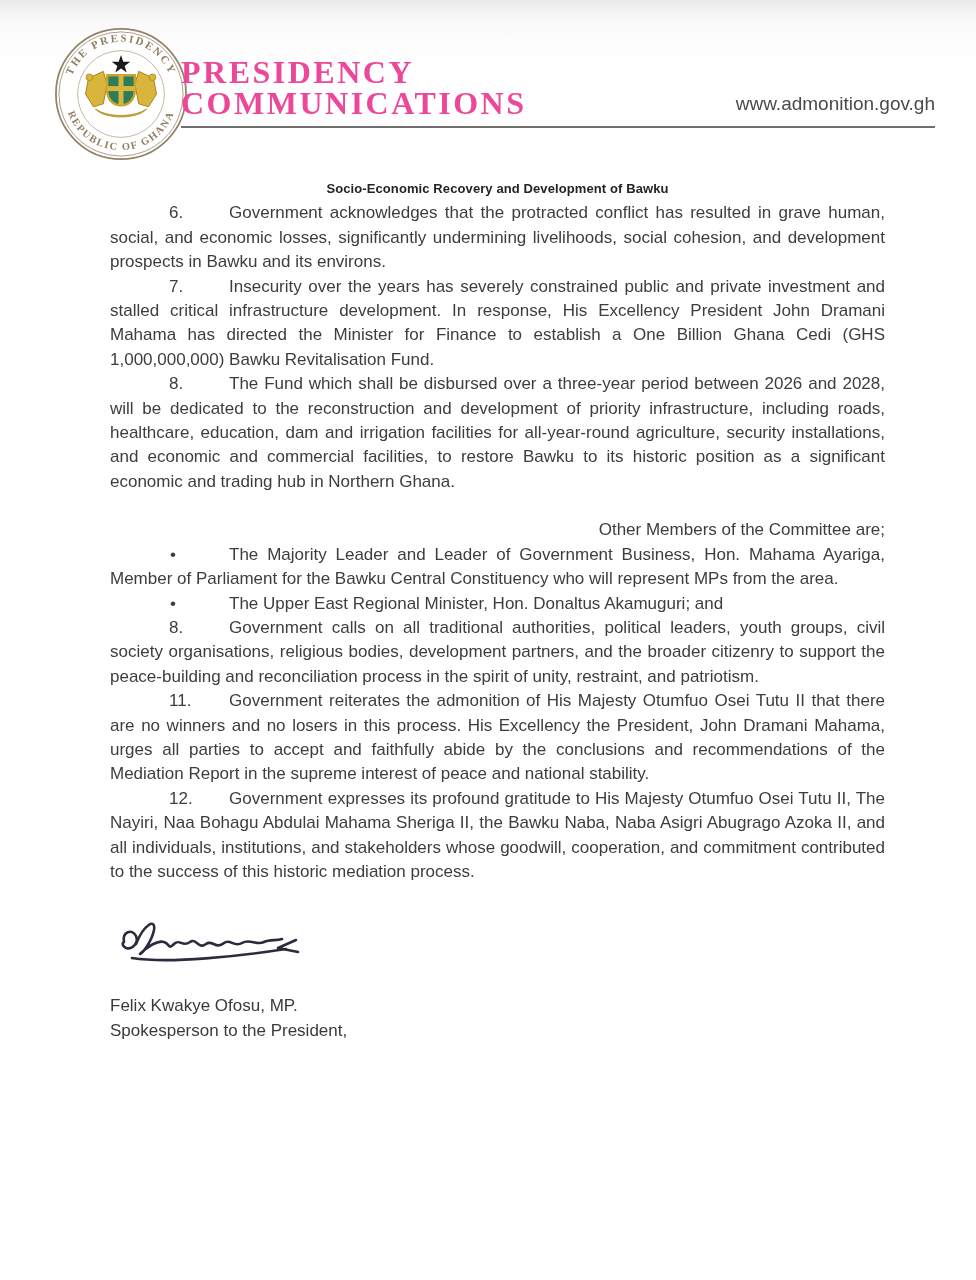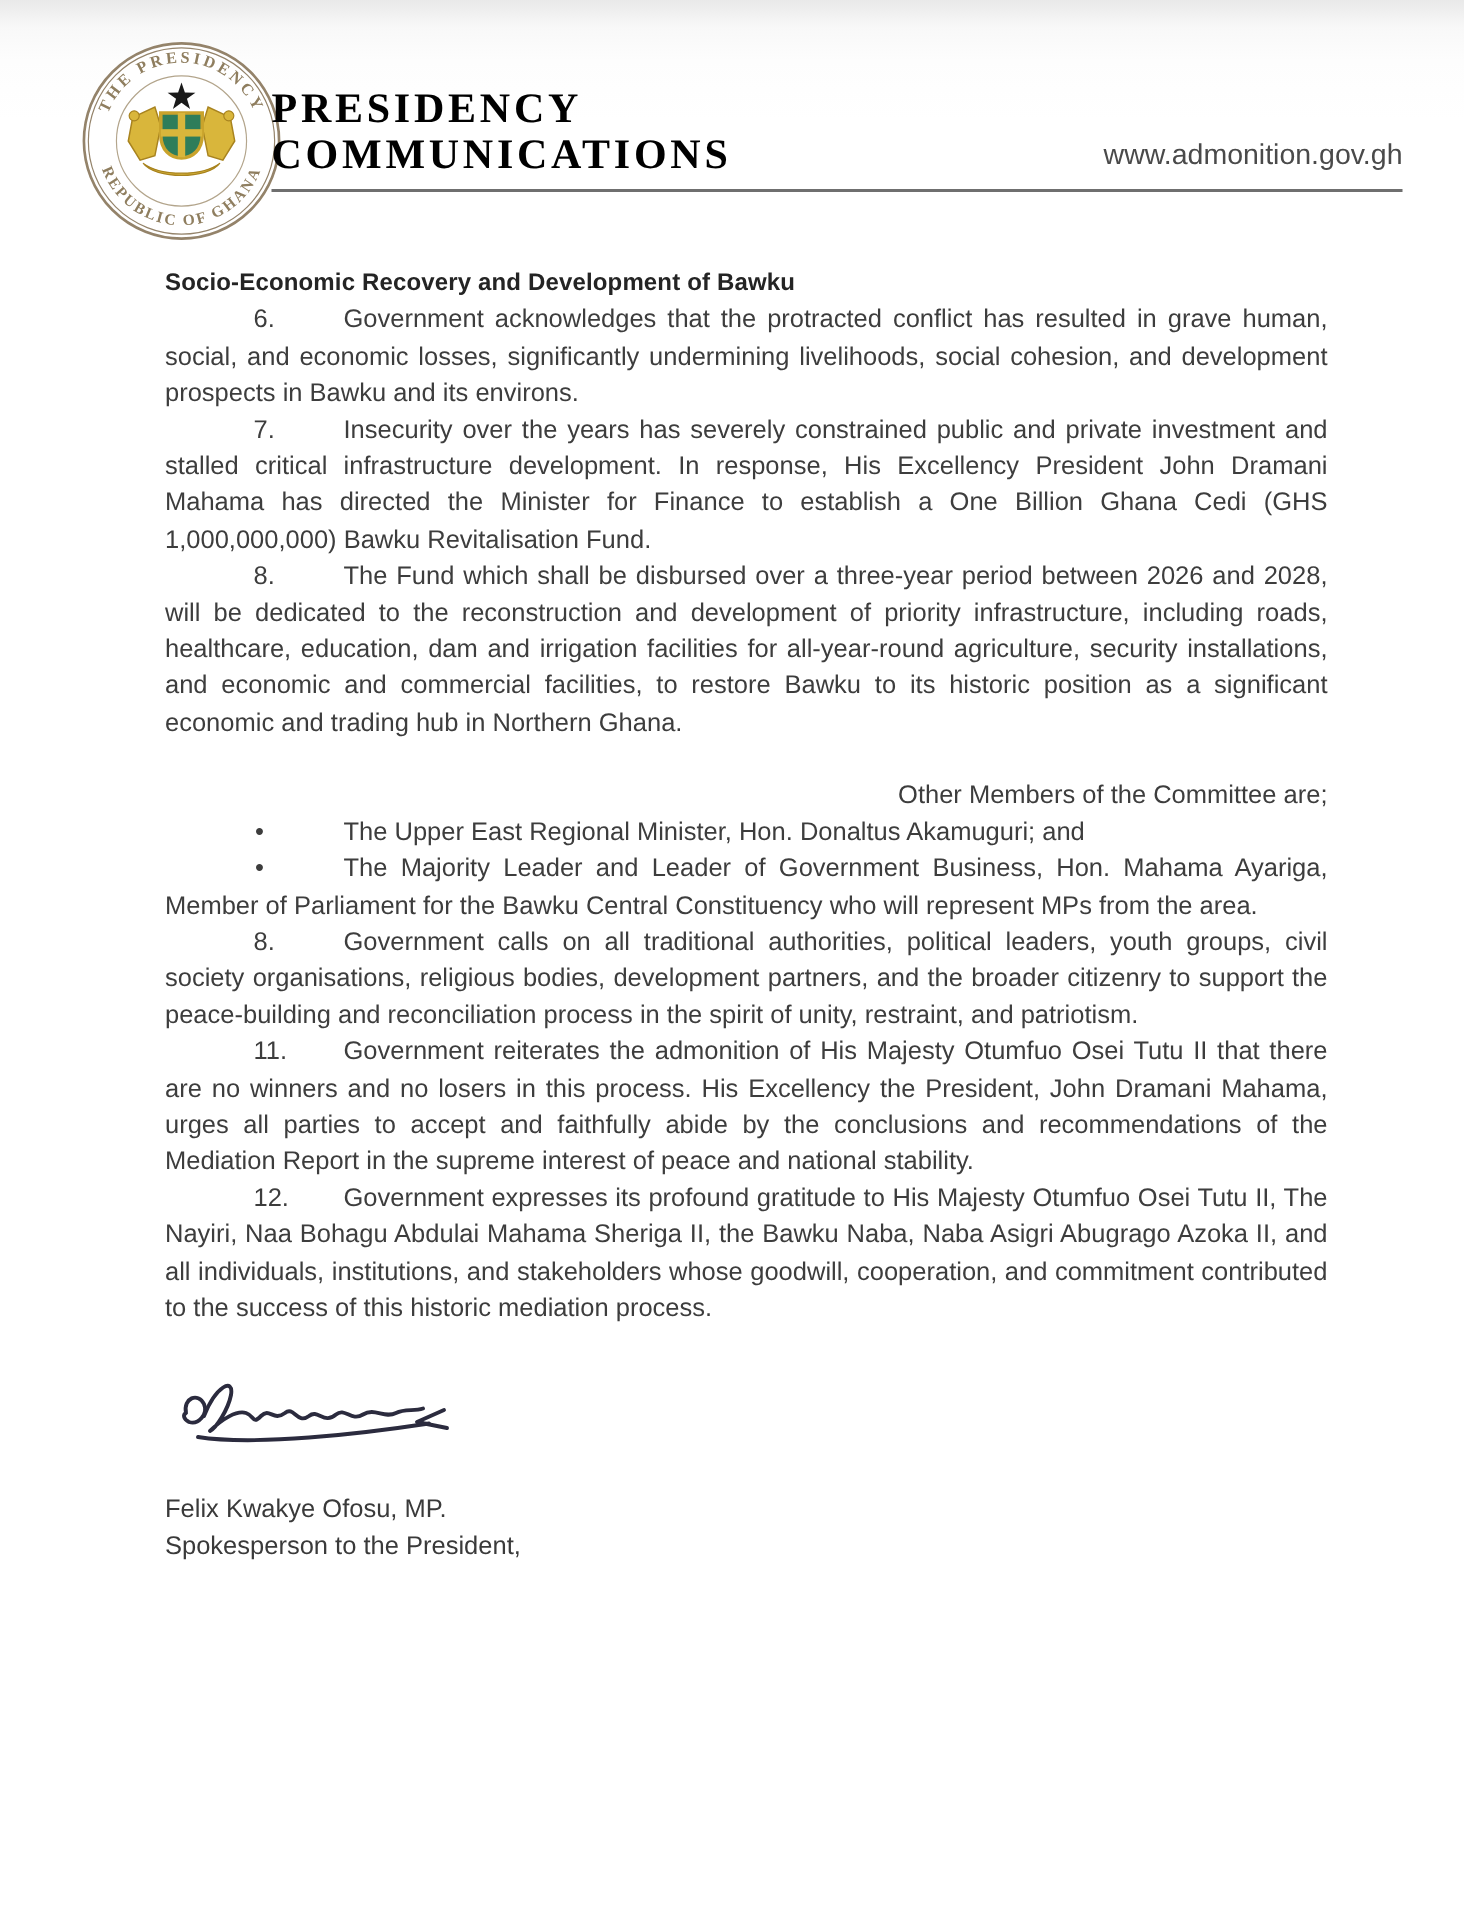--- a/index.html
+++ b/index.html
@@ -14,24 +14,24 @@
     overflow: hidden;
   }
 
   
   .header { position: absolute; top: 0; left: 0; width: 976px; height: 170px; }
   .seal { position: absolute; left: 52px; top: 25px; width: 138px; height: 138px; }
   .brand {
     position: absolute; left: 181px; top: 57px;
     font-family: "Liberation Serif", serif;
     font-weight: bold;
-    font-size: 28px;
+    font-size: 32px;
     line-height: 31px;
     letter-spacing: 2.5px;
-    color: #000000;
+    color: #ec4899;
   }
   .header-rule {
     position: absolute; left: 181px; top: 126px; width: 754px; height: 0;
     border-top: 2px solid #6f6f6f;
   }
   .website {
     position: absolute; right: 41px; top: 93px;
     font-size: 19px;
     color: #4a4a4a;
   }
@@ -39,24 +39,24 @@
   
   .doc {
     position: absolute;
     left: 110px; top: 177px;
     width: 775px;
     font-size: 17px;
     line-height: 24.4px;
     text-align: justify;
   }
   .doc h2 {
-    font-size: 16px;
+    font-size: 13px;
     font-weight: bold;
     color: #242424;
-    text-align: left;
+    text-align: center;
     letter-spacing: 0.1px;
   }
   .doc p { margin: 0; }
   .pmark {
     display: inline-block;
     margin-left: 59px;
     width: 60px;
     text-align: left;
   }
   .bmark {
@@ -123,23 +123,23 @@
 
   <p><span class="pmark">6.</span><span>Government acknowledges that the protracted conflict has resulted in grave human, social, and economic losses, significantly undermining livelihoods, social cohesion, and development prospects in Bawku and its environs.</span></p>
 
   <p><span class="pmark">7.</span><span>Insecurity over the years has severely constrained public and private investment and stalled critical infrastructure development. In response, His Excellency President John Dramani Mahama has directed the Minister for Finance to establish a One Billion Ghana Cedi (GHS 1,000,000,000) Bawku Revitalisation Fund.</span></p>
 
   <p><span class="pmark">8.</span><span>The Fund which shall be disbursed over a three-year period between 2026 and 2028, will be dedicated to the reconstruction and development of priority infrastructure, including roads, healthcare, education, dam and irrigation facilities for all-year-round agriculture, security installations, and economic and commercial facilities, to restore Bawku to its historic position as a significant economic and trading hub in Northern Ghana.</span></p>
 
 
   <p class="gap" style="text-align:right">Other Members of the Committee are;</p>
 
+  <p><span class="bmark">•</span><span>The Majority Leader and Leader of Government Business, Hon. Mahama Ayariga, Member of Parliament for the Bawku Central Constituency who will represent MPs from the area.</span></p>
+
   <p><span class="bmark">•</span><span>The Upper East Regional Minister, Hon. Donaltus Akamuguri; and</span></p>
-
-  <p><span class="bmark">•</span><span>The Majority Leader and Leader of Government Business, Hon. Mahama Ayariga, Member of Parliament for the Bawku Central Constituency who will represent MPs from the area.</span></p>
 
 
   <p><span class="pmark">8.</span><span>Government calls on all traditional authorities, political leaders, youth groups, civil society organisations, religious bodies, development partners, and the broader citizenry to support the peace-building and reconciliation process in the spirit of unity, restraint, and patriotism.</span></p>
 
   <p><span class="pmark">11.</span><span>Government reiterates the admonition of His Majesty Otumfuo Osei Tutu II that there are no winners and no losers in this process. His Excellency the President, John Dramani Mahama, urges all parties to accept and faithfully abide by the conclusions and recommendations of the Mediation Report in the supreme interest of peace and national stability.</span></p>
 
   <p><span class="pmark">12.</span><span>Government expresses its profound gratitude to His Majesty Otumfuo Osei Tutu II, The Nayiri, Naa Bohagu Abdulai Mahama Sheriga II, the Bawku Naba, Naba Asigri Abugrago Azoka II, and all individuals, institutions, and stakeholders whose goodwill, cooperation, and commitment contributed to the success of this historic mediation process.</span></p>
 
   <div class="signature-wrap">
     <svg width="215" height="64" viewBox="0 0 215 64">

